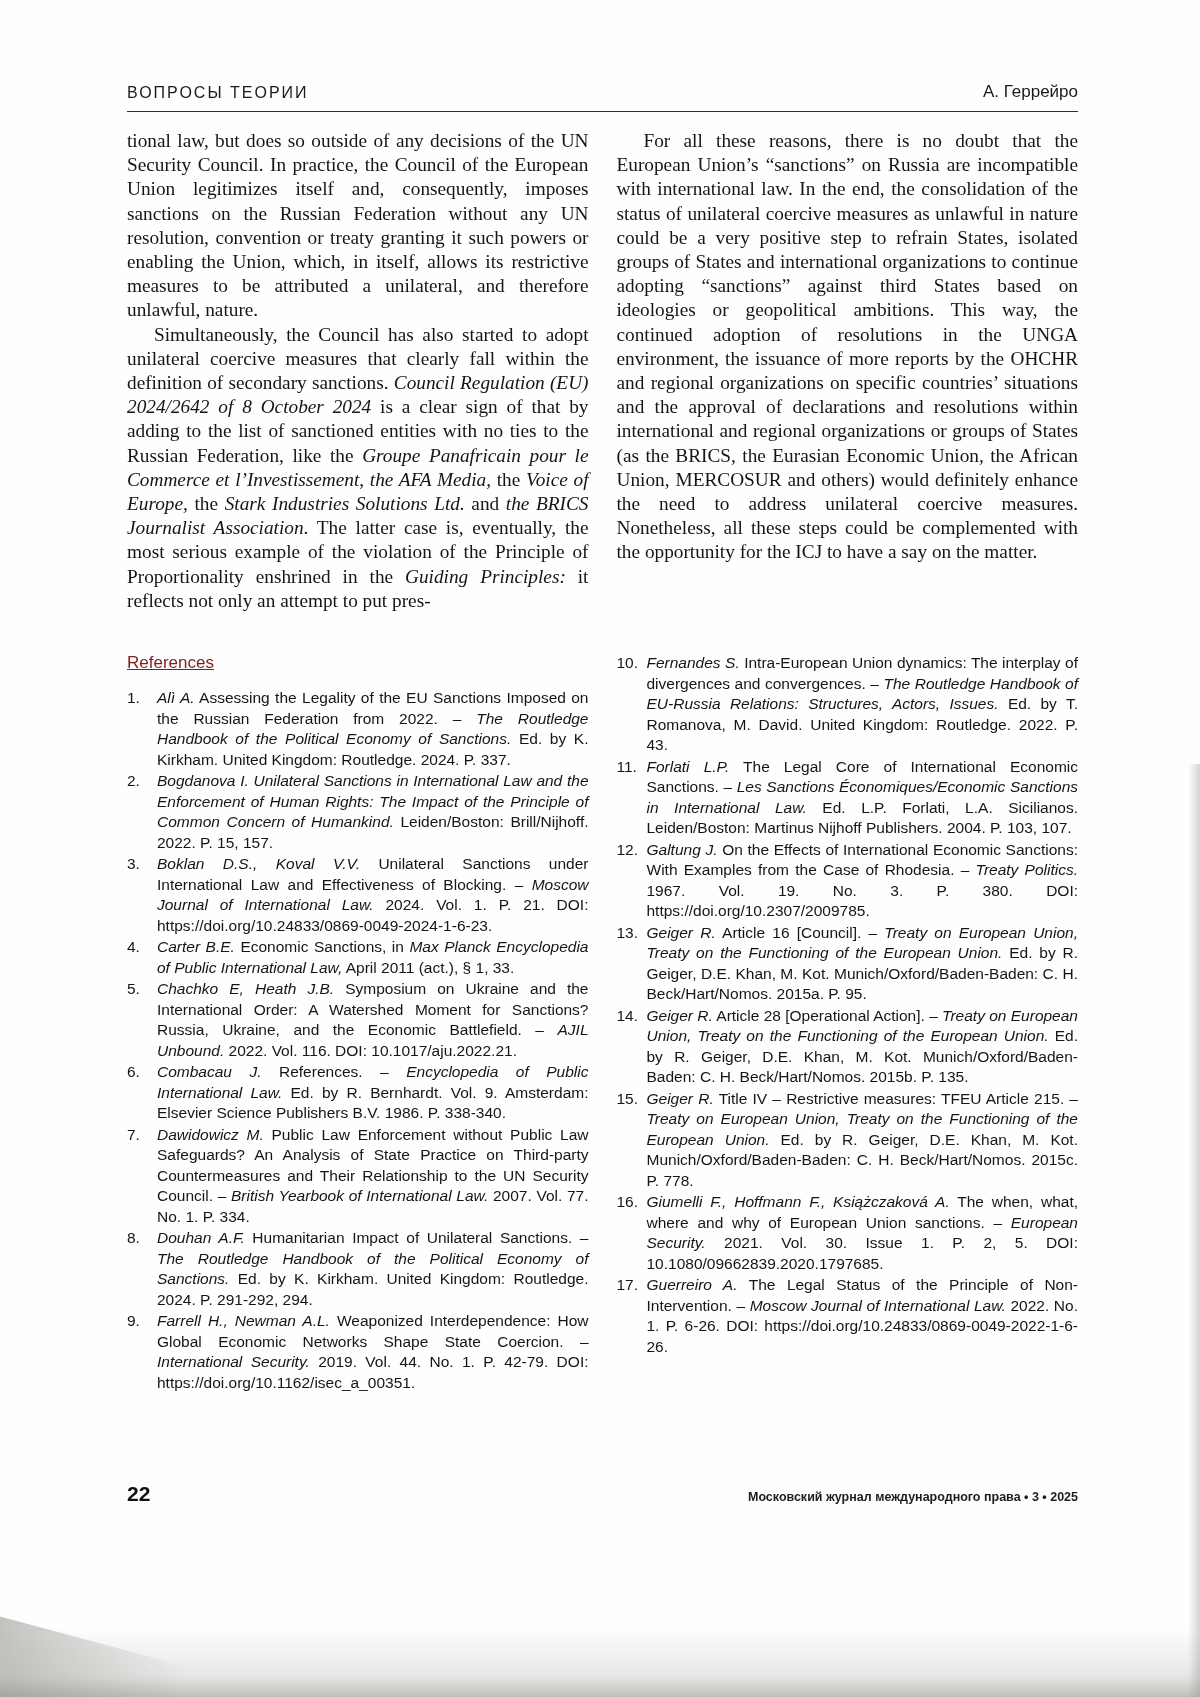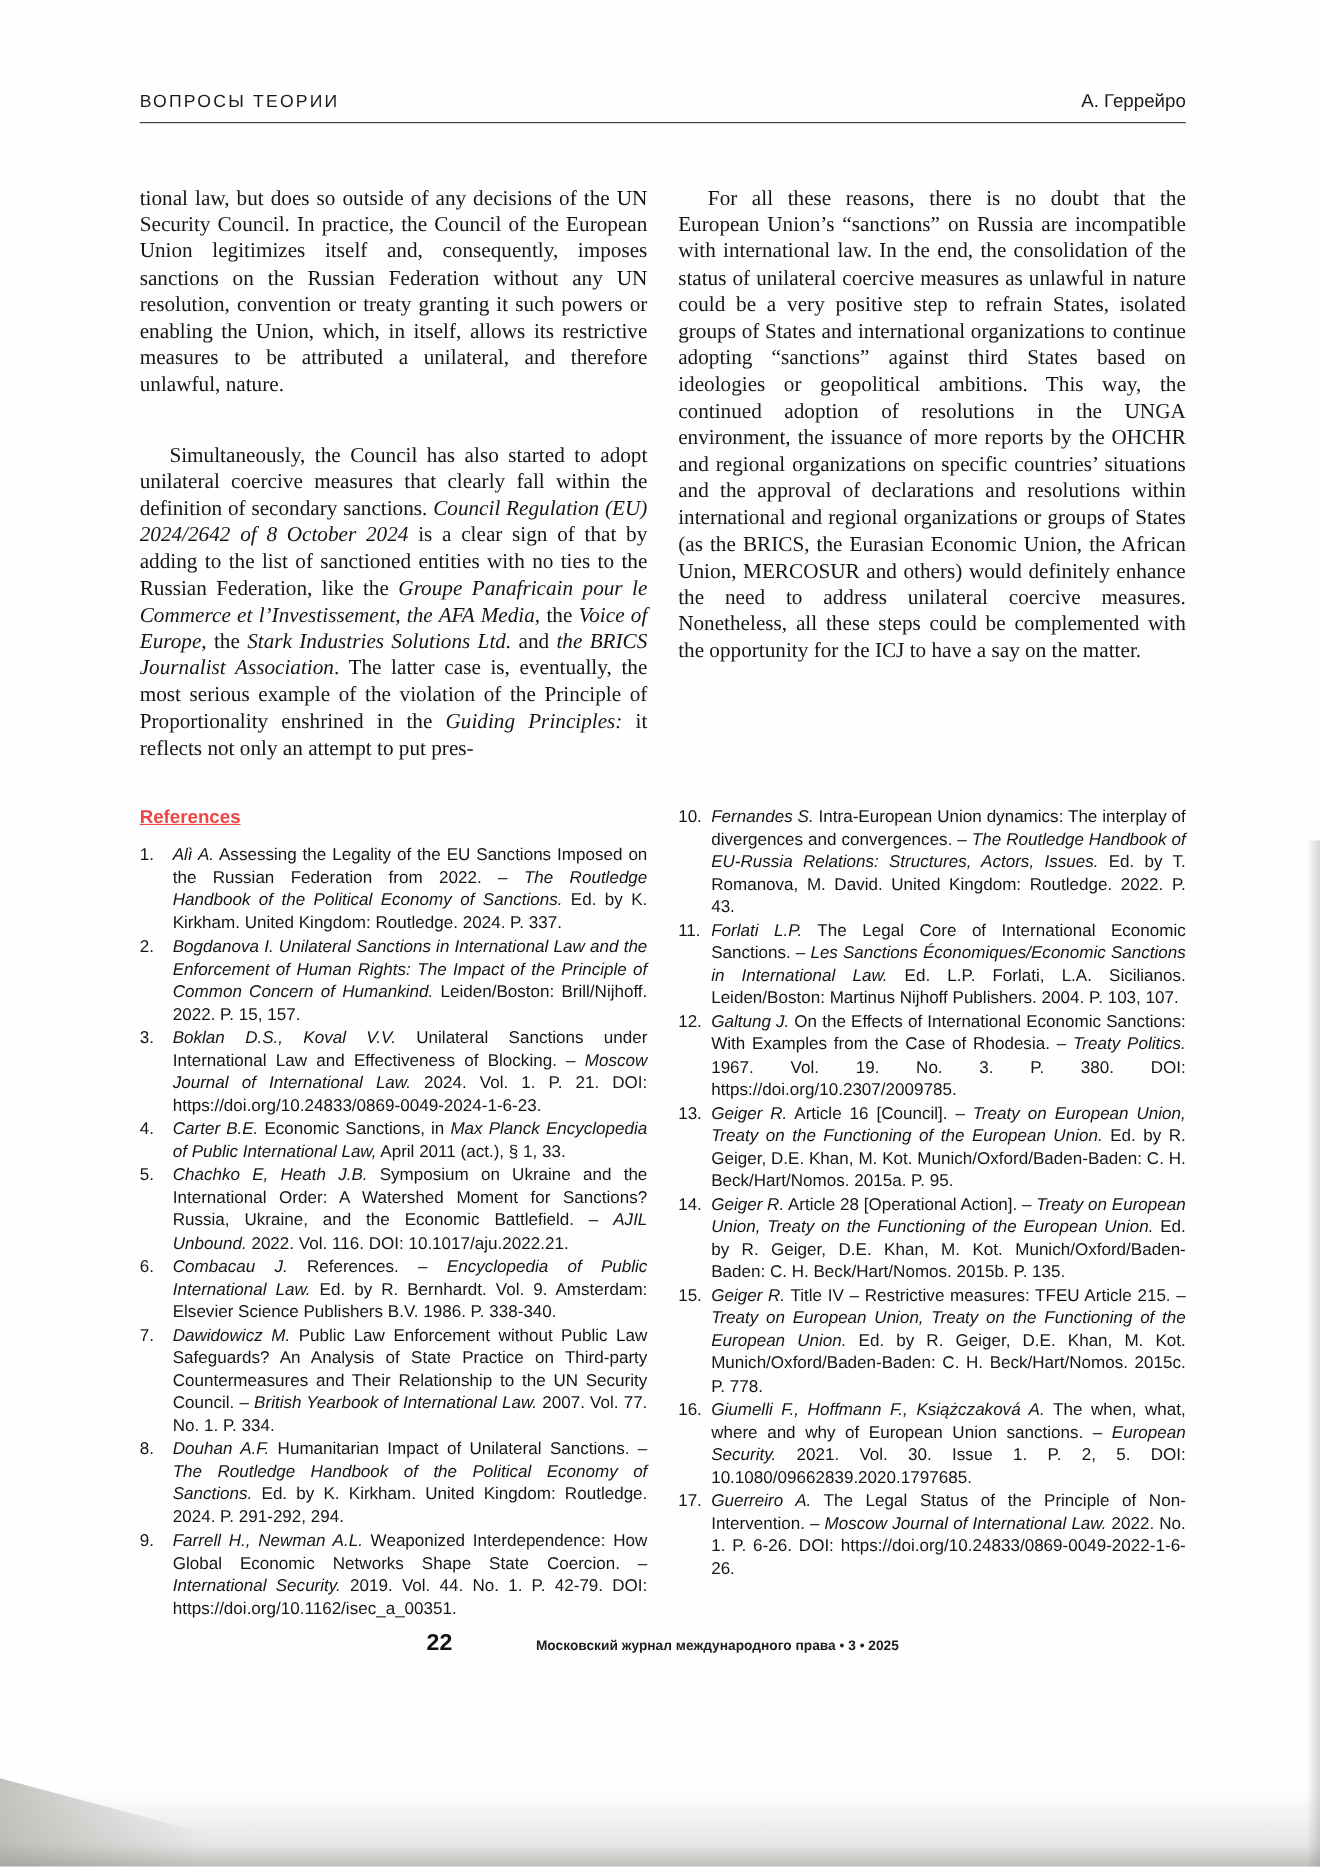--- a/index.html
+++ b/index.html
@@ -19,36 +19,36 @@
             border-bottom:1.5px solid #2e2e2e; padding-bottom:9px; }
   .header-section { font-family:"Liberation Sans", sans-serif; font-size:16px;
                     letter-spacing:2px; color:#1a1a1a; }
   .header-author { font-family:"Liberation Sans", sans-serif; font-size:17px; color:#1a1a1a; }
 
   .two-col { display:flex; gap:28px; }
   .col { flex:1 1 0; min-width:0; }
 
   .body-cols { margin-top:17px; }
   .body-para { font-size:19.3px; line-height:24.2px; text-align:justify;
-               color:#151515; hyphens:auto;margin-top:40px; }
+               color:#151515; hyphens:auto; }
   .body-para.indent { text-indent:27px; }
   .body-para em { font-style:italic; }
 
   .refs-cols { margin-top:40px; }
-  .ref-heading { font-family:"Liberation Sans", sans-serif; font-weight:bold;
-                 font-size:17px; text-decoration:underline; color:#ef4444;
+  .ref-heading { font-family:"Liberation Sans", sans-serif; font-weight:normal;
+                 font-size:17px; text-decoration:underline; color:#7f1d1d;
                  margin-bottom:15px; }
   .ref-item { display:flex; font-family:"Liberation Sans", sans-serif;
               font-size:15.5px; line-height:20.5px; color:#151515; margin-bottom:1px; }
   .ref-num { flex:0 0 30px; width:30px; }
   .ref-text { flex:1; text-align:justify; overflow-wrap:anywhere; }
   .ref-text em { }
 
   .footer { position:absolute; left:127px; top:1482px; width:951px;
-            display:flex; justify-content:center; align-items:baseline;gap:29px; }
+            display:flex; justify-content:space-between; align-items:baseline;gap:29px; }
   .footer-page-num { font-family:"Liberation Sans", sans-serif; font-weight:bold;
                      font-size:21px; color:#111; }
   .footer-journal { font-family:"Liberation Sans", sans-serif; font-weight:bold;
                     font-size:12.5px; color:#1d1d1d;margin-left:47px; }
 
   .scan-shade-bottom { position:absolute; left:0; bottom:0; width:100%; height:70px;
     background:linear-gradient(to bottom, rgba(150,148,142,0) 0%, rgba(150,148,142,0.22) 70%, rgba(128,126,120,0.5) 100%);
     pointer-events:none; }
   .scan-shade-corner { position:absolute; left:0; bottom:0; width:300px; height:115px;
     background:linear-gradient(112deg, rgba(138,136,130,0.55) 0%, rgba(138,136,130,0.25) 35%, rgba(138,136,130,0) 65%);

